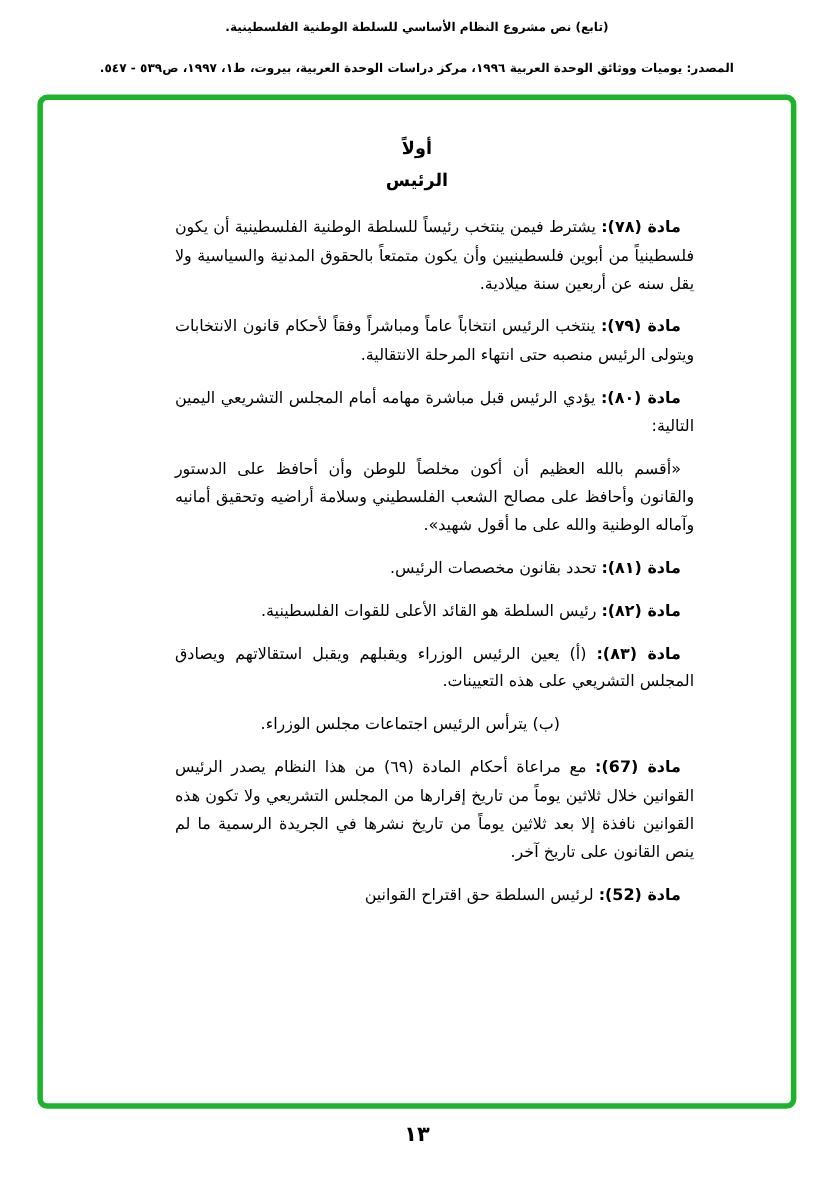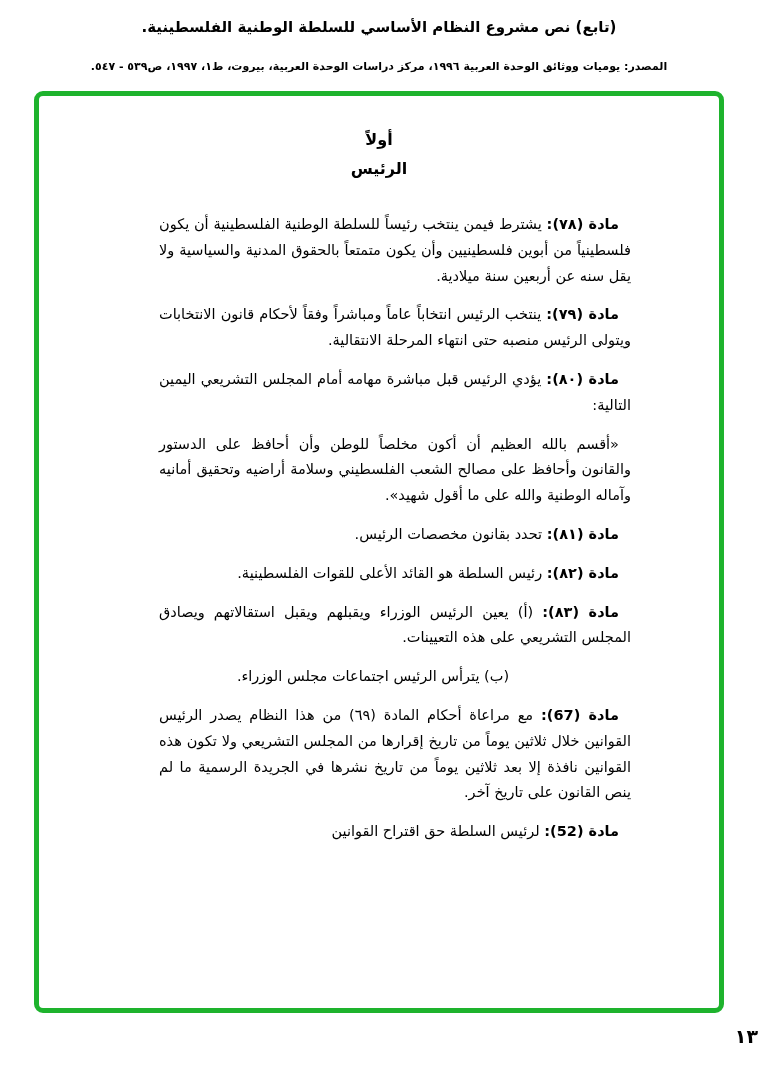--- a/index.html
+++ b/index.html
@@ -10,53 +10,53 @@
     direction: rtl;
     color: #000;
   }
   .page {
     position: relative;
     width: 758px; height: 1078px;
     background: #fff;
     overflow: hidden;
   }
   .header { text-align: center; padding-top: 18px; }
-  .doc-title { font-weight: bold; font-size: 15px; letter-spacing: 0; }
+  .doc-title { font-weight: bold; font-size: 11px; letter-spacing: 0; }
   .doc-source { font-weight: bold; font-size: 11px; margin-top: 24px; }
   .frame {
     margin: 18px 34px 0 34px;
     height: 922px;
     border: 5px solid #1eb32d;
     border-radius: 9px;
     background: #fff;
     padding: 34px 88px 0 88px;
     overflow: hidden;
   }
   .h1, .h2 {
     text-align: center;
     font-weight: bold;
     font-size: 16px;
     margin-bottom: 10px;
   }
-  .h2 { margin-bottom: 34px; }
+  .h2 { margin-bottom: 22px; }
   .content p {
     font-size: 14.5px;
     line-height: 1.78;
     text-align: justify;
     text-indent: 12px;
     margin-bottom: 13px;
     margin-left: 32px;
   }
   .content p.indent {
     text-indent: 44px;
     text-align: center;
   }
   .lbl { font-weight: bold; }
   .pagenum {
-    text-align: right;
+    text-align: center;
     font-size: 19px;
     font-weight: bold;
     margin-top: 12px;
   }
 </style>
 </head>
 <body>
 
 <div class="page">
 

